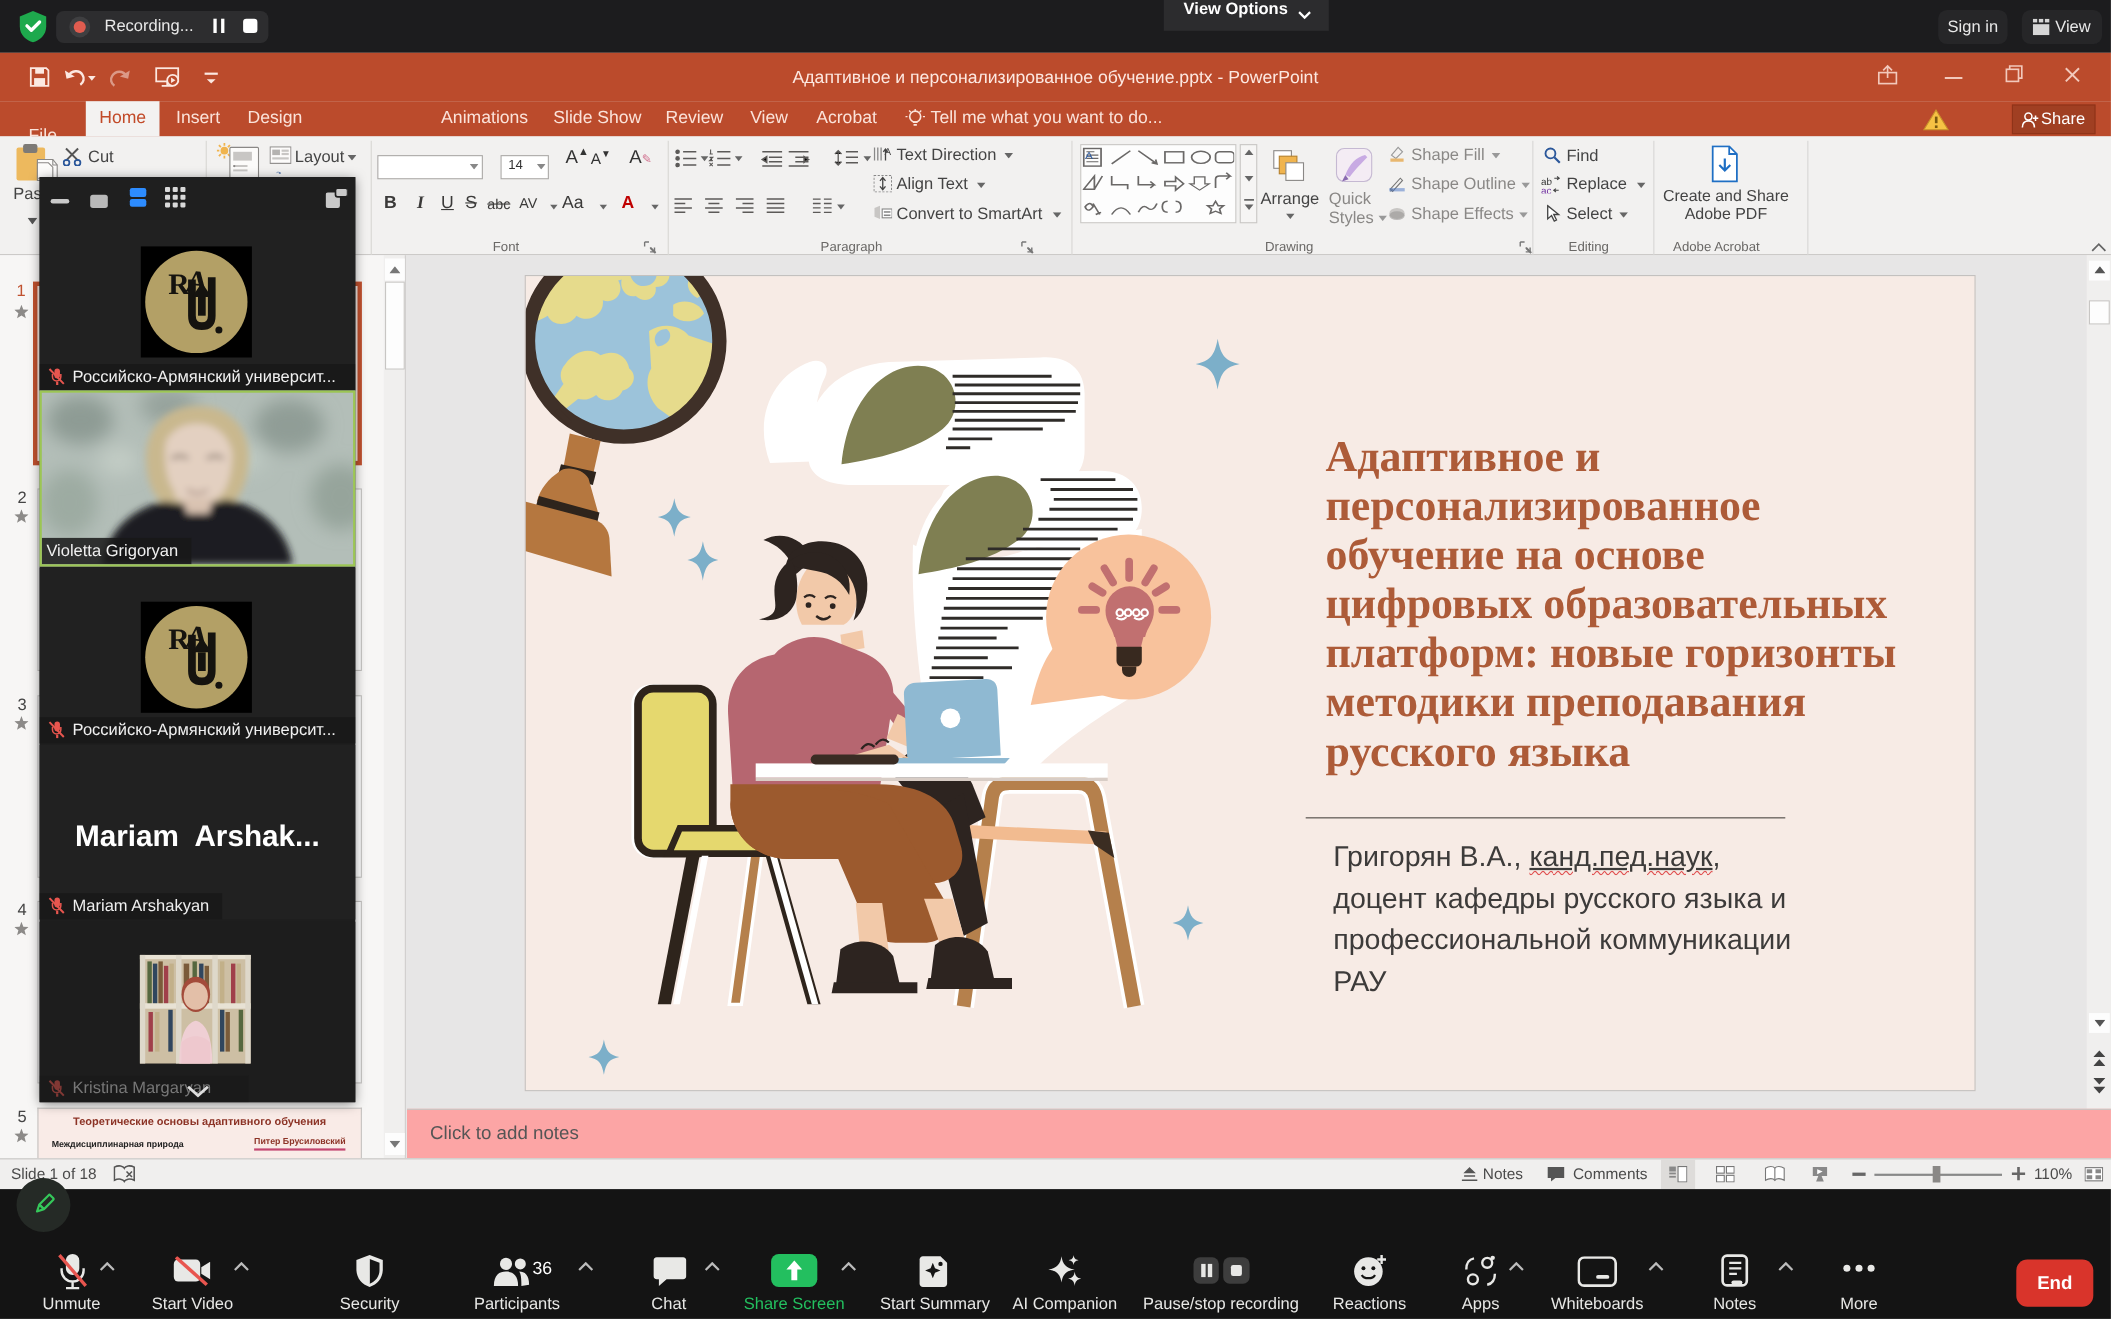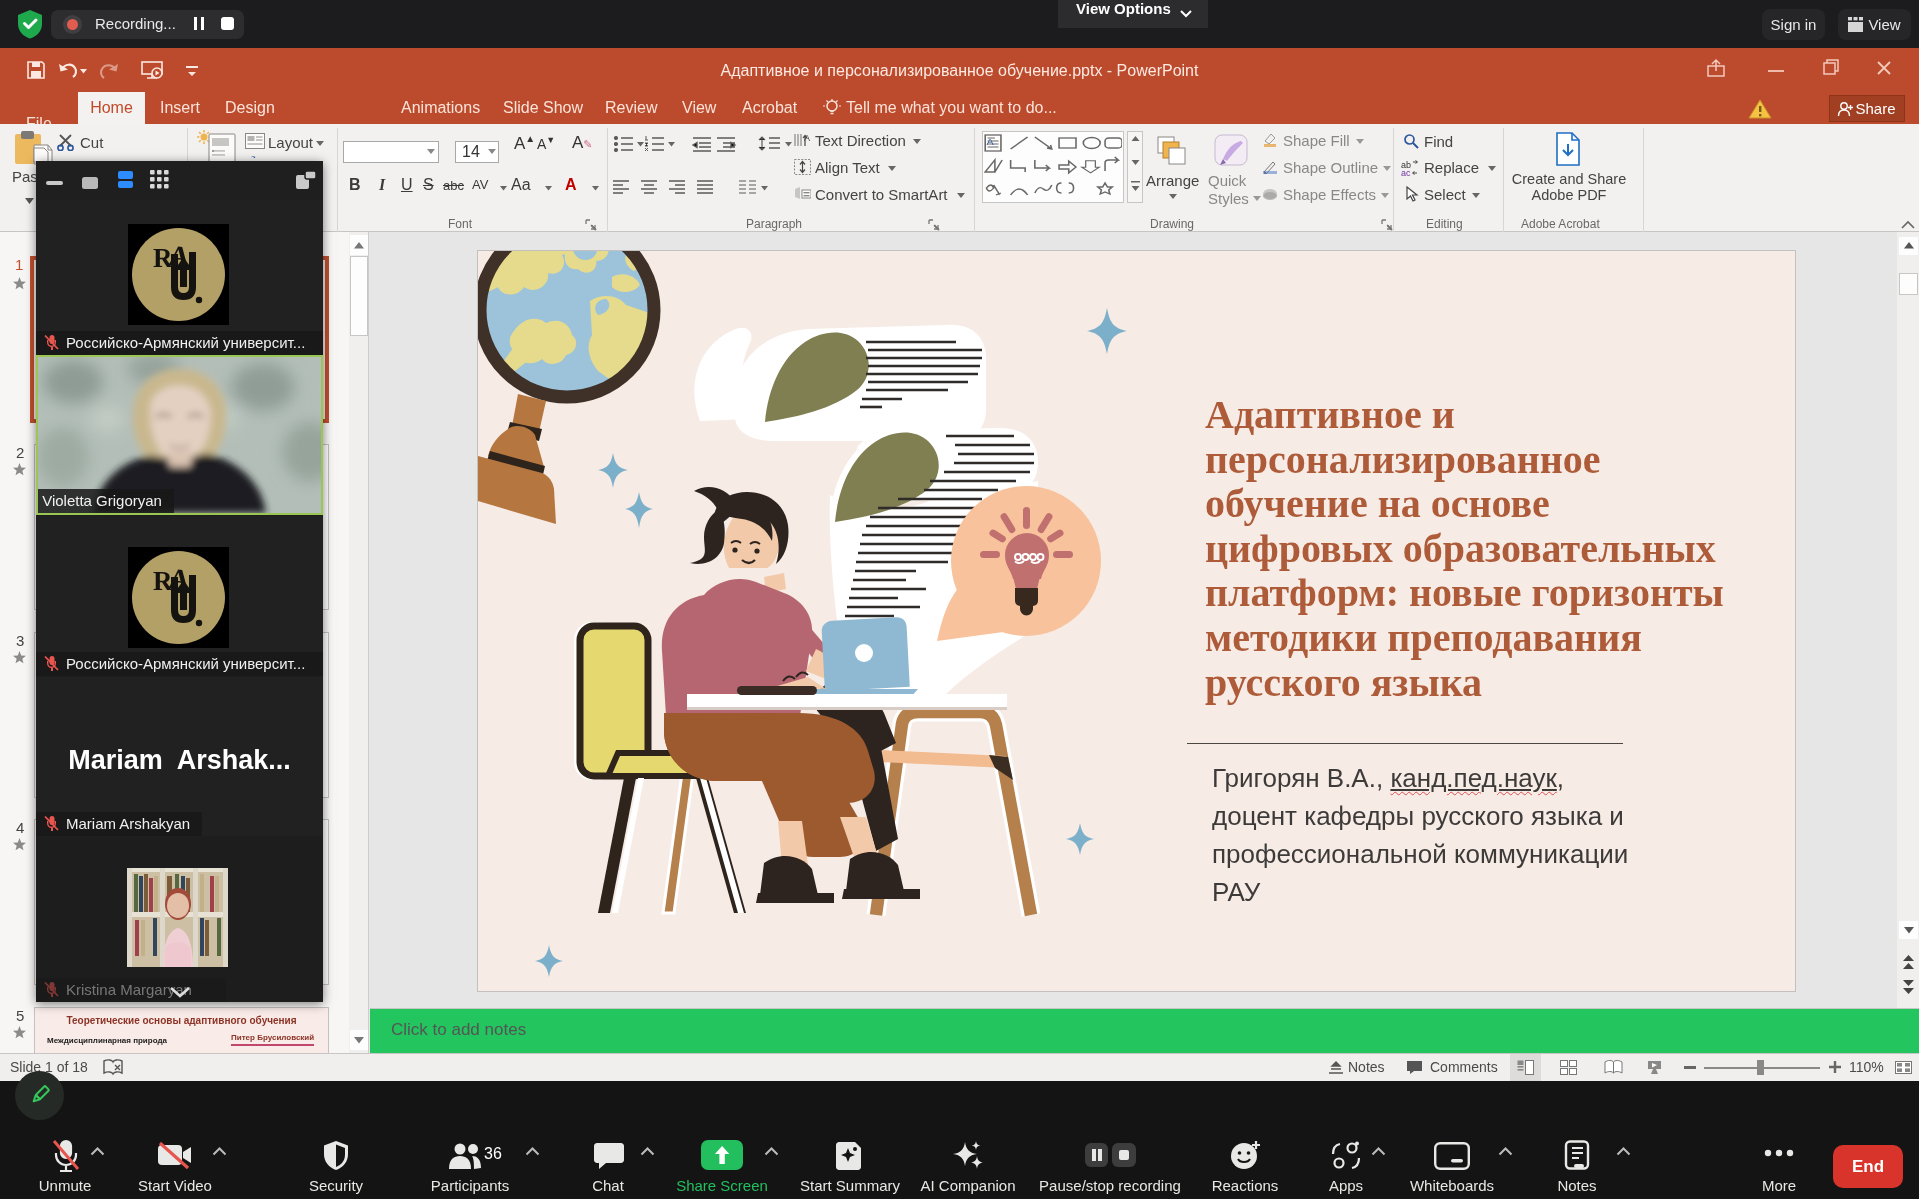--- a/index.html
+++ b/index.html
@@ -27,21 +27,21 @@
 #ribbon { position:absolute; left:0; top:124px; width:1919px; height:108px; background:#f2f1f0; border-bottom:1px solid #c8c6c4; }
 .glabel { position:absolute; top:93px; color:#6a6866; font-size:12px; }
 .gsep { position:absolute; top:4px; width:1px; height:140px; background:#d8d6d4; }
 .ricon-text { color:#444; font-size:15px; }
 
 
 #workspace { position:absolute; left:0; top:232px; width:1919px; height:821px; background:#e7e6e6; }
 #thumbpanel { position:absolute; left:0; top:0; width:349px; height:821px; background:#f7f6f5; }
 #thumb-scroll { position:absolute; left:349px; top:0; width:20px; height:821px; background:#f0efee; border-right:1px solid #cfcdcb; }
 #slidearea { position:absolute; left:477px; top:18px; width:1319px; height:742px; background:#f7ebe5; border:1px solid #c3c1bf; }
-#notespane { position:absolute; left:370px; top:776px; width:1549px; height:45px; background:#22c55e; border-top:1px solid #c8c6c4; color:#555; font-size:17px; }
+#notespane { position:absolute; left:370px; top:776px; width:1549px; height:45px; background:#fca5a5; border-top:1px solid #c8c6c4; color:#555; font-size:17px; }
 #vscroll { position:absolute; left:1897px; top:0; width:22px; height:776px; background:#f0efee; }
 
 
 #statusbar { position:absolute; left:0; top:1053px; width:1919px; height:28px; background:#f0efee; border-top:1px solid #c8c6c4; color:#4a4a4a; font-size:14px; }
 
 
 #zoombottom { position:absolute; left:0; top:1081px; width:1919px; height:118px; background:#141414; }
 .zbtn { position:absolute; text-align:center; color:#e8e8e6; font-size:15px; }
 .zbtn .lbl { position:absolute; top:59px; left:50%; transform:translateX(-50%); white-space:nowrap; }
 
@@ -208,21 +208,21 @@
   <svg style="position:absolute;left:245px;top:32px;" width="16" height="5" viewBox="0 0 16 16">
         <path d="M14 5 C12 1 6 0 3 3" stroke="#2b579a" fill="none" stroke-width="2"></path>
         <path d="M14 1 l0.5 5.5 -5.5 -0.8 z" fill="#2b579a"></path>
       </svg>
   <div class="gsep" style="left:337px;"></div>
 
   <div style="position:absolute;left:343px;top:17px;width:96px;height:22px;background:#fff;border:1px solid #aaa8a6;"></div>
   <svg style="position:absolute;left:427px;top:25px;" width="8" height="5" viewBox="0 0 8 5">
         <path d="M0 0 h8 l-4 5 z" fill="#888"></path>
       </svg>
-  <div style="position:absolute;left:455px;top:17px;width:44px;height:22px;background:#fff;border:1px solid #aaa8a6;font-size:16px;color:#333;padding:1px 0 16px 6px;">14</div>
+  <div style="position:absolute;left:455px;top:17px;width:44px;height:22px;background:#fff;border:1px solid #aaa8a6;font-size:12px;color:#333;padding:1px 0 16px 6px;">14</div>
   <svg style="position:absolute;left:488px;top:25px;" width="8" height="5" viewBox="0 0 8 5">
         <path d="M0 0 h8 l-4 5 z" fill="#888"></path>
       </svg>
   <div style="position:absolute;left:514px;top:9px;font-size:17px;color:#333;">A<span style="font-size:10px;vertical-align:7px;">▲</span></div>
   <div style="position:absolute;left:537px;top:11px;font-size:14px;color:#333;">A<span style="font-size:9px;vertical-align:6px;">▼</span></div>
   <div style="position:absolute;left:572px;top:9px;font-size:17px;color:#333;">A<span style="font-size:11px;color:#d06e8c;">✎</span></div>
   <div style="position:absolute;left:346px;top:52px;width:250px;height:22px;font-size:16px;color:#3b3a39;">
     <b style="position:absolute;left:3px;">B</b>
     <i style="position:absolute;left:33px;font-family:'Liberation Serif',serif;font-weight:bold;">I</i>
     <u style="position:absolute;left:55px;">U</u>
@@ -894,21 +894,21 @@
           <rect x="4" y="1.5" width="22" height="27" rx="4" stroke="#e8e8e6" stroke-width="2.4" fill="none"></rect>
           <path d="M10 8 H21 M10 13 H21 M10 18 H17" stroke="#e8e8e6" stroke-width="2"></path>
           <rect x="12" y="24" width="10" height="4" rx="2" fill="#e8e8e6"></rect>
         </svg>
     <div class="lbl" style="top:96px;">Notes</div>
   </div>
   <svg style="position:absolute;left:1616px;top:66px;" width="15" height="9" viewBox="0 0 15 9">
         <path d="M1.5 7.5 L7.5 1.5 L13.5 7.5" stroke="#bbb" stroke-width="2" fill="none"></path>
       </svg>
 
-  <div class="zbtn" style="left:1739px;top:0;width:80px;height:118px;">
+  <div class="zbtn" style="left:1650px;top:0;width:80px;height:118px;">
     <svg style="position:absolute;left:25px;top:68px;" width="30" height="8" viewBox="0 0 30 8">
           <circle cx="4" cy="4" r="3.2" fill="#e8e8e6"></circle>
           <circle cx="15" cy="4" r="3.2" fill="#e8e8e6"></circle>
           <circle cx="26" cy="4" r="3.2" fill="#e8e8e6"></circle>
         </svg>
     <div class="lbl" style="top:96px;">More</div>
   </div>
 
   <div style="position:absolute;left:1833px;top:64px;width:70px;height:43px;background:#d9342b;border-radius:10px;color:#fff;font-weight:bold;font-size:17px;text-align:center;line-height:43px;">End</div>
 </div>

